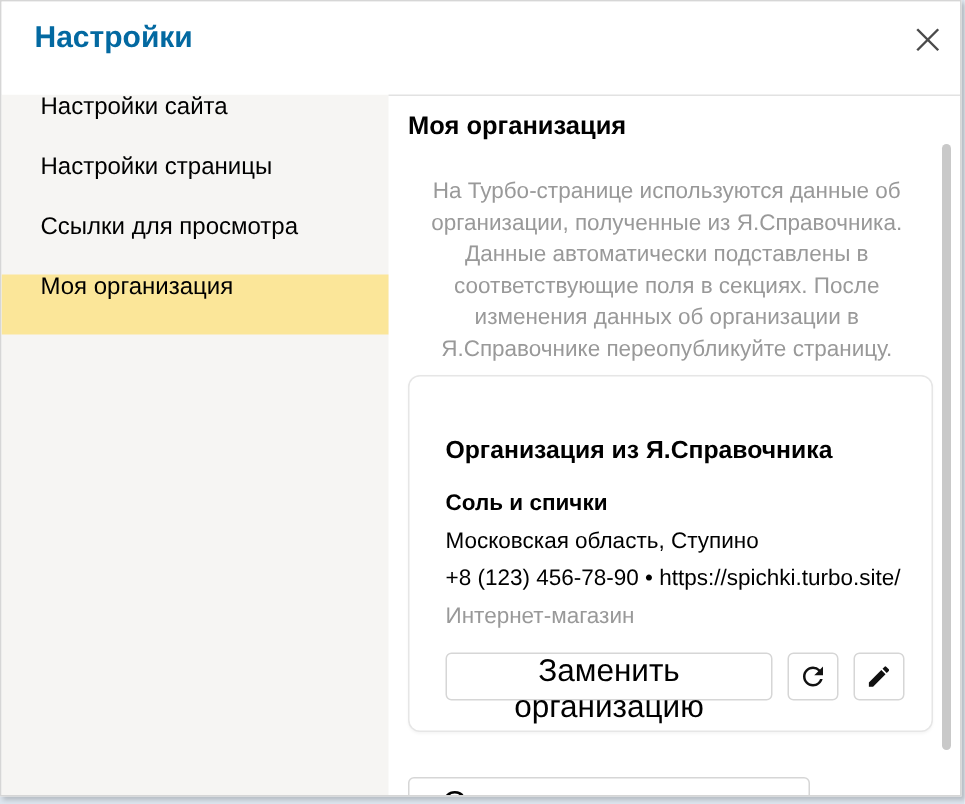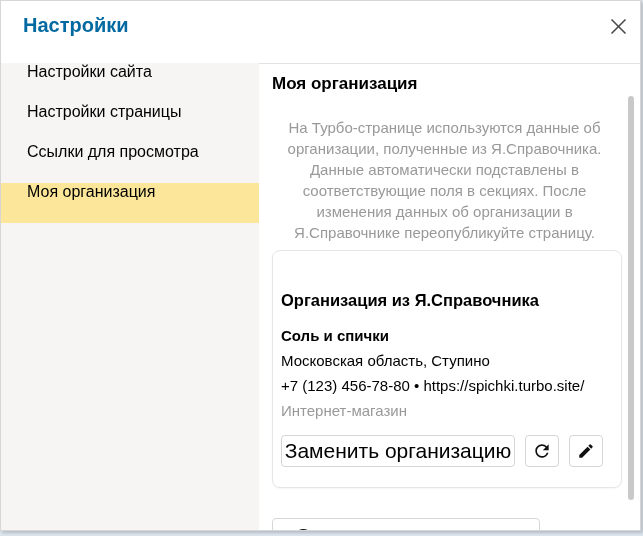--- a/index.html
+++ b/index.html
@@ -68,21 +68,21 @@
     width: 345px;
     text-align: center;
   }
   .card {
     margin-top: 7px;
     width: 350px;
     border: 1px solid #e6e6e6;
     border-radius: 8px;
     background: #fff;
     box-shadow: 0 1px 2px rgba(0,0,0,0.04);
-    padding: 40px 18px 20px 8px;
+    padding: 40px 18px 20px 24px;
   }
   .card-heading {
     font-size: 16.5px; font-weight: 700; color: #000;
     margin-bottom: 13px;
   }
   .org-line { font-size: 15px; line-height: 25px; color: #000; }
   .org-name { font-weight: 700; }
   .org-category { color: #999; }
   .btn-row {
     margin-top: 12px;
@@ -159,21 +159,21 @@
         <div>Данные автоматически подставлены в</div>
         <div>соответствующие поля в секциях. После</div>
         <div>изменения данных об организации в</div>
         <div>Я.Справочнике переопубликуйте страницу.</div>
       </div>
 
       <div class="card">
         <div class="card-heading">Организация из Я.Справочника</div>
         <div class="org-line org-name">Соль и спички</div>
         <div class="org-line">Московская область, Ступино</div>
-        <div class="org-line">+7 (123) 456-78-80 • https://spichki.turbo.site/</div>
+        <div class="org-line">+8 (123) 456-78-90 • https://spichki.turbo.site/</div>
         <div class="org-line org-category">Интернет-магазин</div>
 
         <div class="btn-row">
           <button class="btn btn-replace">Заменить организацию</button>
           <button class="btn icon-btn">
             <span>
               <svg width="20" height="20" viewBox="0 0 24 24" fill="#111">
                 <path d="M17.65 6.35A7.96 7.96 0 0 0 12 4c-4.42 0-7.99 3.58-7.99 8s3.57 8 7.99 8c3.73 0 6.84-2.55 7.73-6h-2.08A5.99 5.99 0 0 1 12 18c-3.31 0-6-2.69-6-6s2.69-6 6-6c1.66 0 3.14.69 4.22 1.78L13 11h7V4l-2.35 2.35z"></path>
               </svg>
             </span>

